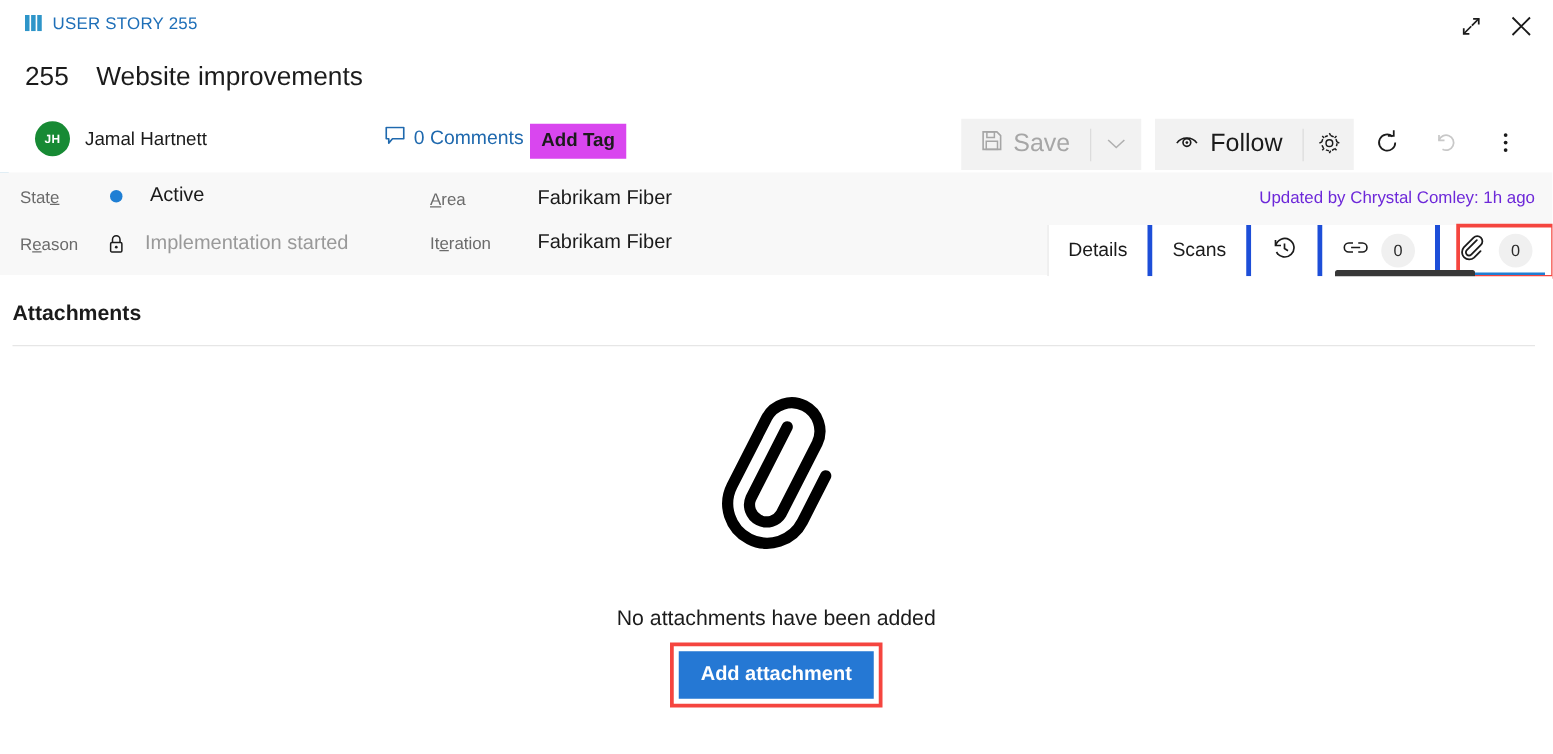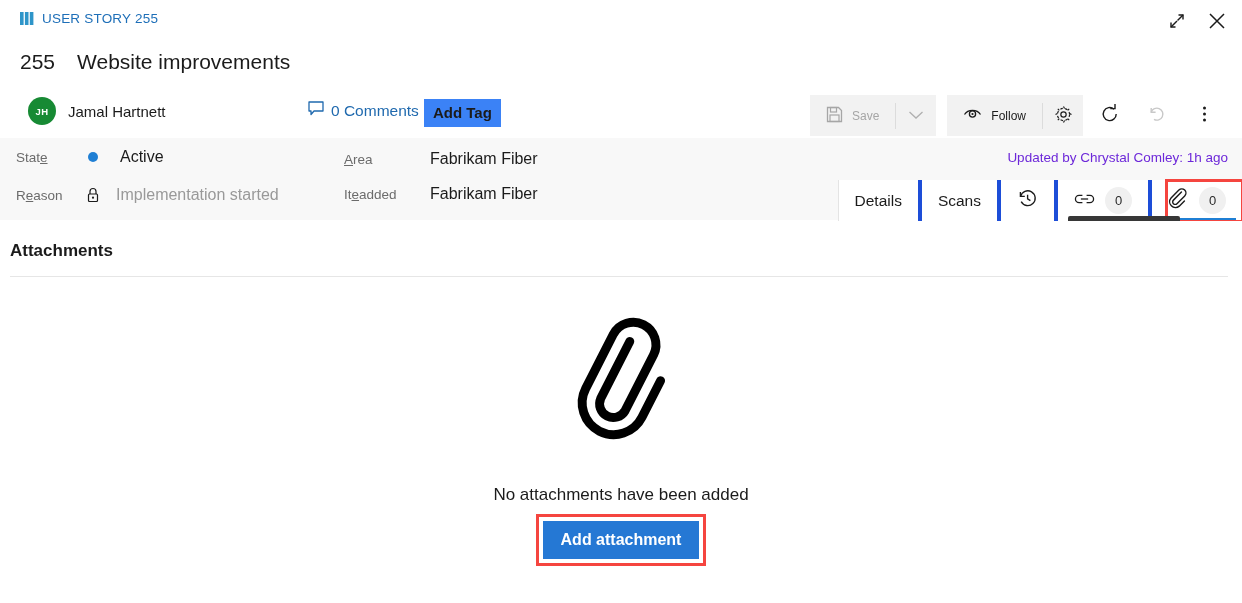--- a/index.html
+++ b/index.html
@@ -46,32 +46,32 @@
   }
   .assignee-name { font-size: 15px; color: #1b1b1b; }
 
   .comments {
     position: absolute; left: 280px; top: 6px;
     display: flex; align-items: center; gap: 7px;
     font-size: 15.5px; color: #1f69ae; cursor: pointer;
   }
   .add-tag {
     position: absolute; left: 396px; top: 4px;
-    background: #3b82f6; color: #1b1b1b; font-size: 15px; font-weight: 600;
+    background: #d946ef; color: #1b1b1b; font-size: 15px; font-weight: 600;
     padding: 5px 9px 6px; cursor: pointer;
   }
 
   
   .toolbar { position: absolute; right: 8px; top: 0px; display: flex; align-items: center; }
   .btn-group { display: flex; align-items: center; background: #f2f2f2; height: 41px; }
   .btn-group.sep-left { margin-left: 11px; }
   .tb-btn {
     display: flex; align-items: center; justify-content: center; gap: 9px;
     height: 41px; padding: 0 16px; background: transparent; border: none;
-    font-size: 12px; cursor: pointer; color: #1b1b1b;
+    font-size: 20px; cursor: pointer; color: #1b1b1b;
   }
   .tb-btn.disabled { color: #a6a6a6; cursor: default; }
   .tb-divider { width: 1px; height: 26px; background: #dcdcdc; }
   .tb-caret { width: 40px; height: 41px; display: flex; align-items: center; justify-content: center; background: transparent; border: none; cursor: pointer; }
   .tb-gear { width: 40px; height: 41px; display: flex; align-items: center; justify-content: center; background: transparent; border: none; cursor: pointer; }
   .tb-plain {
     width: 40px; height: 41px; display: flex; align-items: center; justify-content: center;
     background: transparent; border: none; cursor: pointer; margin-left: 7px;
   }
 
@@ -325,21 +325,21 @@
       </span>
       <span class="field-value muted">Implementation started</span>
     </div>
 
     <div class="field f-area">
       <span class="field-label"><span></span><u>A</u><span>rea</span></span>
       <span class="field-value">Fabrikam Fiber</span>
     </div>
 
     <div class="field f-iteration">
-      <span class="field-label"><span>It</span><u>e</u><span>added</span></span>
+      <span class="field-label"><span>It</span><u>e</u><span>ration</span></span>
       <span class="field-value">Fabrikam Fiber</span>
     </div>
 
     <div class="updated-by">Updated by Chrystal Comley: 1h ago</div>
   </div>
 
   <div class="tabstrip">
 
     <button class="tab">
       <span>Details</span>

